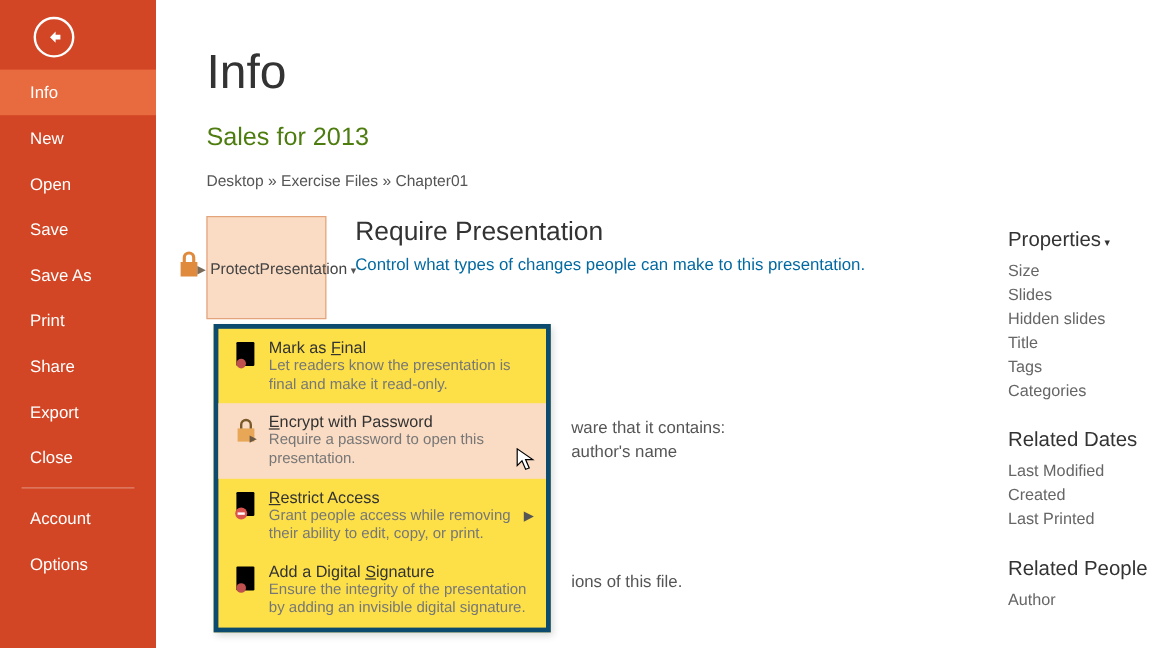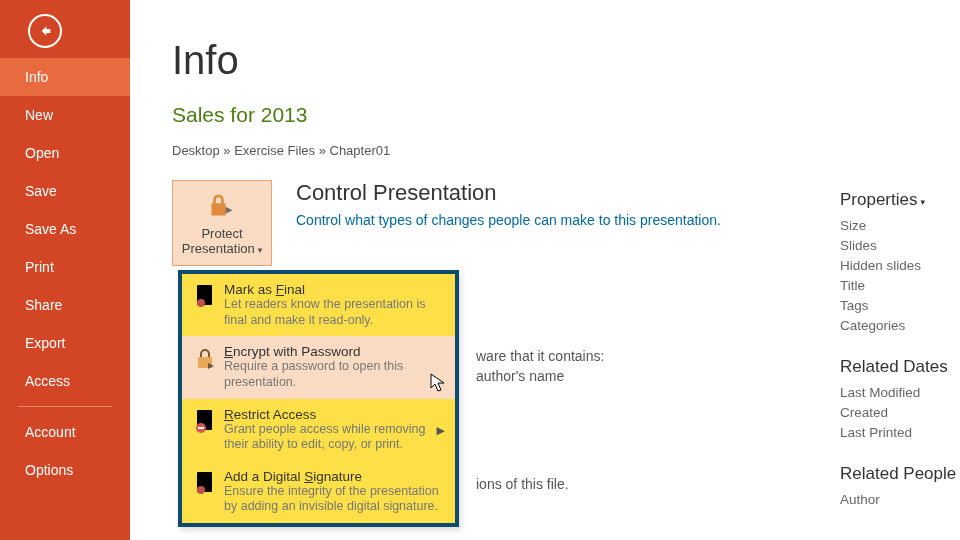--- a/index.html
+++ b/index.html
@@ -27,21 +27,21 @@
   padding: 38px 0 0 42px; background: #fff;
 }
 h1.page-title { font-size: 40px; font-weight: 300; color: #333; margin-bottom: 20px; }
 .doc-title { font-size: 21px; color: #4d7c0f; font-weight: 400; margin-bottom: 6px; }
 .breadcrumb { font-size: 13px; color: #555; margin-bottom: 22px; margin-top: 16px; }
 
 .content-row { display: flex; align-items: flex-start; }
 
 .protect-btn {
   width: 100px; height: 86px; border: 1px solid #e3a47c; background: #fadbc3;
-  display: flex; flex-direction: column; align-items: center; justify-content: center;
+  display: flex; flex-direction: row; align-items: center; justify-content: center;
   font-size: 13px; color: #444; text-align: center; cursor: pointer; position: relative;
 }
 .protect-btn .big-icon { margin-bottom: 4px; }
 .protect-btn .caret { font-size: 9px; margin-left: 3px; color: #555; }
 
 .protect-text { margin-left: 24px; }
 .protect-text h2 { font-size: 22px; font-weight: 400; color: #333; margin-bottom: 6px; }
 .protect-text p { font-size: 14px; color: #0369a1; }
 
 .dropdown {
@@ -84,21 +84,21 @@
   </div>
   <div id="nav-top">
       <div class="nav-item active">Info</div>
       <div class="nav-item">New</div>
       <div class="nav-item">Open</div>
       <div class="nav-item">Save</div>
       <div class="nav-item">Save As</div>
       <div class="nav-item">Print</div>
       <div class="nav-item">Share</div>
       <div class="nav-item">Export</div>
-      <div class="nav-item">Access</div>
+      <div class="nav-item">Close</div>
     </div>
   <div class="nav-sep"></div>
   <div id="nav-bottom">
       <div class="nav-item">Account</div>
       <div class="nav-item">Options</div>
     </div>
 </div>
 
 <div class="main">
   <h1 class="page-title">Info</h1>
@@ -110,21 +110,21 @@
       <span class="big-icon">
         <svg width="28" height="28" viewBox="0 0 32 32">
             <path fill="#e08a3d" d="M12 4a6 6 0 00-6 6v4H4v14h16V14h-2v-4a6 6 0 00-6-6zm0 3a3 3 0 013 3v4H9v-4a3 3 0 013-3z"></path>
             <path fill="#7a6a5a" d="M20 18l8 4-8 4z"></path>
           </svg>
       </span>
       <span>Protect</span>
       <span><span>Presentation</span><span class="caret">▾</span></span>
     </div>
     <div class="protect-text">
-      <h2>Control Presentation</h2>
+      <h2>Require Presentation</h2>
       <p>Control what types of changes people can make to this presentation.</p>
     </div>
   </div>
 </div>
 
 <div class="dropdown" id="dropdown">
     <div class="dd-item">
       <div class="dd-icon">
         <svg width="22" height="26">
           <rect class="doc-page" x="3" y="2" width="15" height="20" rx="1"></rect>

